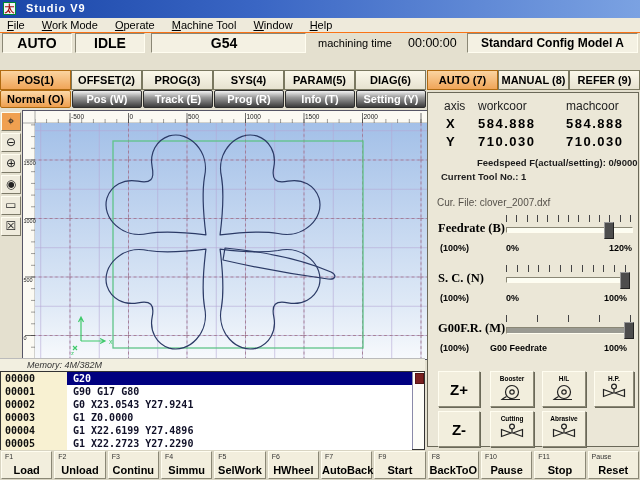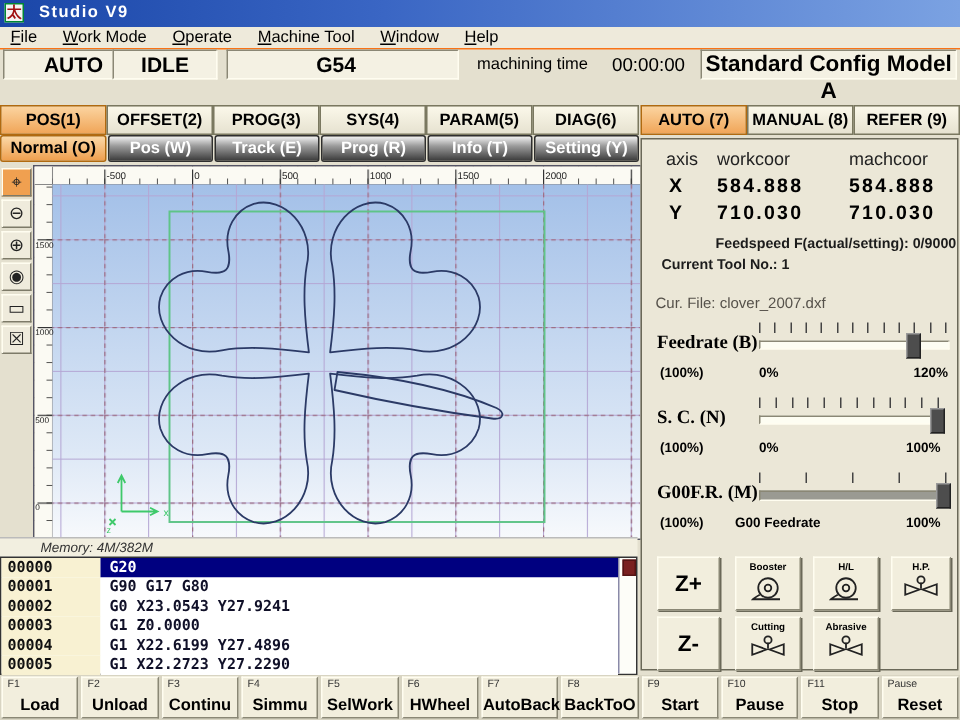--- a/index.html
+++ b/index.html
@@ -82,26 +82,26 @@
 
   <div class="menubar">
     <span class="menu-item">File</span>
     <span class="menu-item">Work Mode</span>
     <span class="menu-item">Operate</span>
     <span class="menu-item">Machine Tool</span>
     <span class="menu-item">Window</span>
     <span class="menu-item">Help</span>
   </div>
 
-  <div class="sbox" style="left:2px;top:33px;width:94px;">AUTO</div>
+  <div class="sbox" style="left:2px;top:33px;width:70px;">AUTO</div>
   <div class="sbox" style="left:75px;top:33px;width:70px;">IDLE</div>
   <div class="sbox right" style="left:151px;top:33px;width:155px;text-align:center;">G54</div>
   <div class="slabel" style="left:318px;top:33px;">machining time</div>
   <div class="stime" style="left:408px;top:33px;">00:00:00</div>
-  <div class="sbox" style="left:467px;top:33px;width:171px;font-size:15px;">Standard Config Model A</div>
+  <div class="sbox" style="left:467px;top:33px;width:171px;font-size:12px;">Standard Config Model A</div>
 
   <div class="tab active" style="left:0;top:70px;width:71px;">POS(1)</div>
   <div class="tab" style="left:71px;top:70px;width:71px;">OFFSET(2)</div>
   <div class="tab" style="left:142px;top:70px;width:71px;">PROG(3)</div>
   <div class="tab" style="left:213px;top:70px;width:71px;">SYS(4)</div>
   <div class="tab" style="left:284px;top:70px;width:71px;">PARAM(5)</div>
   <div class="tab" style="left:355px;top:70px;width:71px;">DIAG(6)</div>
 
   <div class="tab active" style="left:427px;top:70px;width:71px;">AUTO (7)</div>
   <div class="tab" style="left:498px;top:70px;width:71px;">MANUAL (8)</div>
@@ -380,28 +380,28 @@
       </div>
     <div class="fkey">
         <span class="k">F6</span>
         <span class="l">HWheel</span>
       </div>
     <div class="fkey">
         <span class="k">F7</span>
         <span class="l">AutoBack</span>
       </div>
     <div class="fkey">
+        <span class="k">F9</span>
+        <span class="l">Start</span>
+      </div>
+    <div class="fkey">
         <span class="k">F8</span>
         <span class="l">BackToO</span>
       </div>
     <div class="fkey">
-        <span class="k">F9</span>
-        <span class="l">Start</span>
-      </div>
-    <div class="fkey">
         <span class="k">F10</span>
         <span class="l">Pause</span>
       </div>
     <div class="fkey">
         <span class="k">F11</span>
         <span class="l">Stop</span>
       </div>
     <div class="fkey">
         <span class="k">Pause</span>
         <span class="l">Reset</span>

